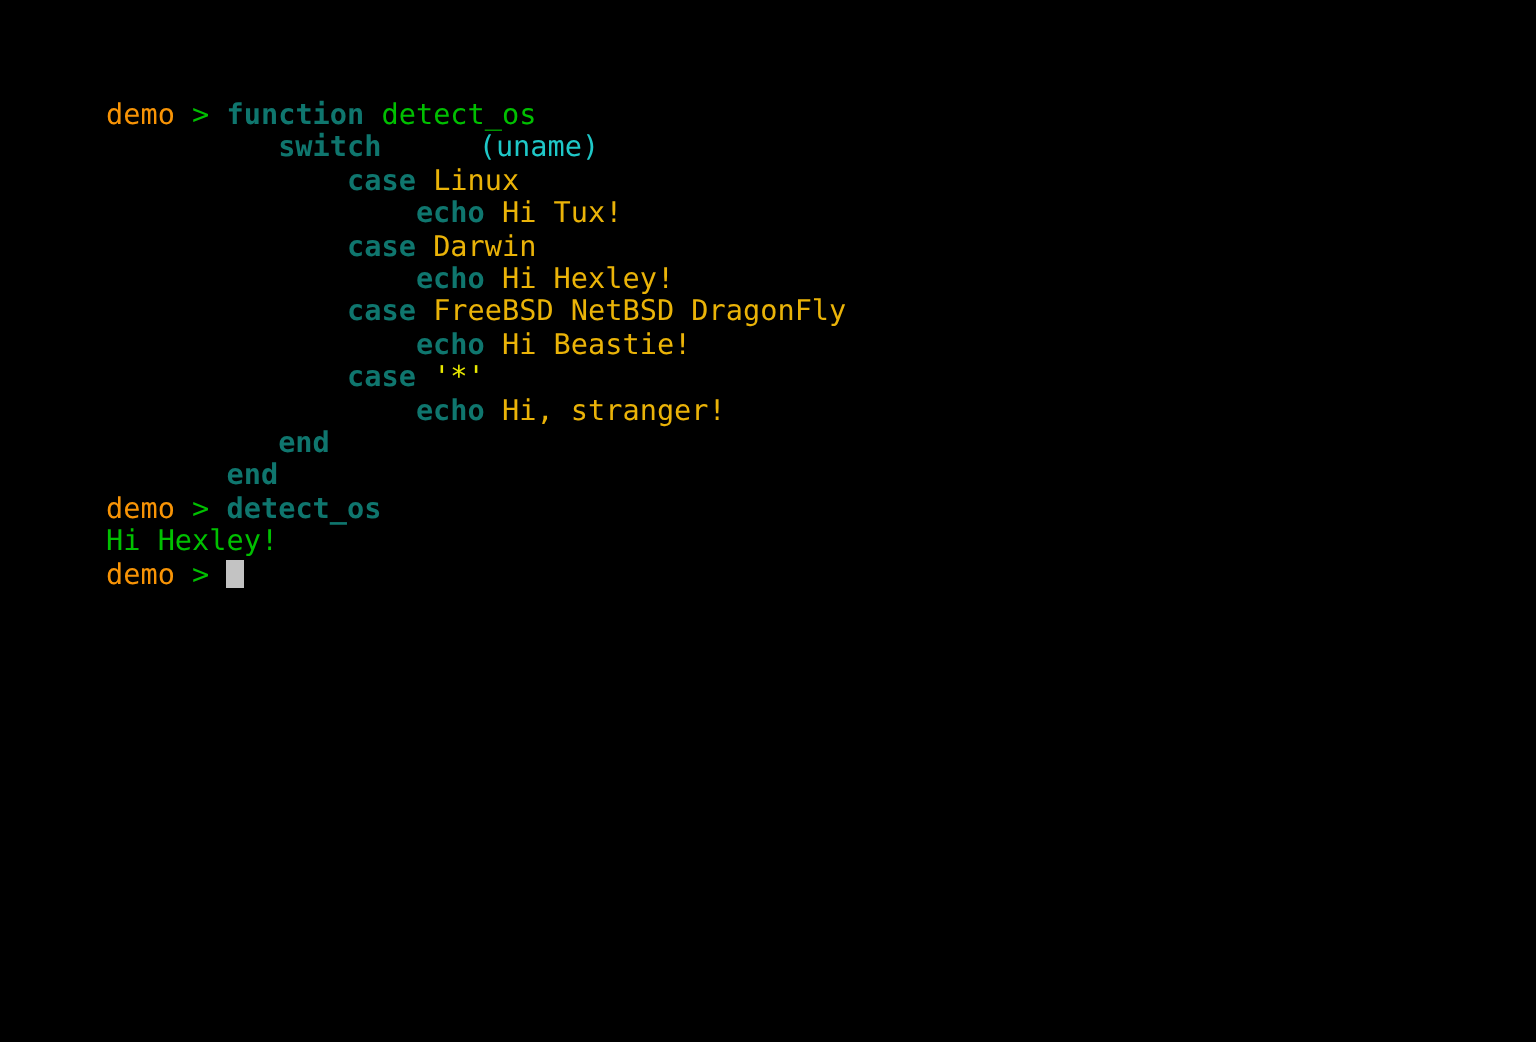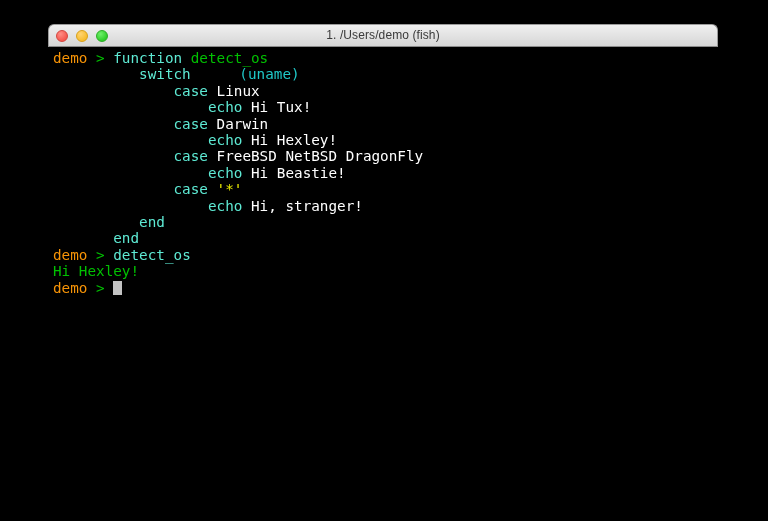--- a/index.html
+++ b/index.html
@@ -91,49 +91,39 @@
     line-height: 16.4px;
     white-space: pre;
     letter-spacing: 0px;
   }
 
   .line { white-space: pre; }
 
   
   .c-prompt-user { color: #f89406; }
   .c-prompt-arrow { color: #00c000; }
-  .c-command  { color: #5eead4; }
+  .c-command  { color: #0f766e; font-weight: bold; }
   .c-funcname { color: #00c000; }
-  .c-param    { color: #ffffff; }
+  .c-param    { color: #eab308; }
   .c-paren    { color: #1fc8c8; margin-left: 40px; }
   .c-quote    { color: #e8e800; }
   .c-output   { color: #00c000; }
   .c-plain    { color: #d8d8f0; }
 
   .cursor {
     display: inline-block;
     width: 8.6px;
     height: 14px;
     background: #c3c3c3;
     vertical-align: -2px;
   }
 </style>
 </head>
 <body>
 
 <div class="screen">
 
-  <div class="window">
-    <div class="titlebar">
-      <div class="traffic">
-        <span class="light close"></span>
-        <span class="light min"></span>
-        <span class="light max"></span>
-      </div>
-      <div class="title-text">1. /Users/demo (fish)</div>
-    </div>
-  </div>
 
   <div class="term-body">
     <div class="term-lines" id="term-lines"><div class="line"><span class="c-prompt-user">demo</span><span class="c-plain"> </span><span class="c-prompt-arrow">&gt;</span><span class="c-plain"> </span><span class="c-command">function</span><span class="c-plain"> </span><span class="c-funcname">detect_os</span></div><div class="line"><span>          </span><span class="c-command">switch</span><span class="c-plain"> </span><span class="c-paren">(uname)</span></div><div class="line"><span>              </span><span class="c-command">case</span><span class="c-plain"> </span><span class="c-param">Linux</span></div><div class="line"><span>                  </span><span class="c-command">echo</span><span class="c-plain"> </span><span class="c-param">Hi Tux!</span></div><div class="line"><span>              </span><span class="c-command">case</span><span class="c-plain"> </span><span class="c-param">Darwin</span></div><div class="line"><span>                  </span><span class="c-command">echo</span><span class="c-plain"> </span><span class="c-param">Hi Hexley!</span></div><div class="line"><span>              </span><span class="c-command">case</span><span class="c-plain"> </span><span class="c-param">FreeBSD NetBSD DragonFly</span></div><div class="line"><span>                  </span><span class="c-command">echo</span><span class="c-plain"> </span><span class="c-param">Hi Beastie!</span></div><div class="line"><span>              </span><span class="c-command">case</span><span class="c-plain"> </span><span class="c-quote">'*'</span></div><div class="line"><span>                  </span><span class="c-command">echo</span><span class="c-plain"> </span><span class="c-param">Hi, stranger!</span></div><div class="line"><span>          </span><span class="c-command">end</span></div><div class="line"><span>       </span><span class="c-command">end</span></div><div class="line"><span class="c-prompt-user">demo</span><span class="c-plain"> </span><span class="c-prompt-arrow">&gt;</span><span class="c-plain"> </span><span class="c-command">detect_os</span></div><div class="line"><span class="c-output">Hi Hexley!</span></div><div class="line"><span class="c-prompt-user">demo</span><span class="c-plain"> </span><span class="c-prompt-arrow">&gt;</span><span class="c-plain"> </span><span class="cursor"></span></div></div>
   </div>
 
 </div>
 
 </body></html>

